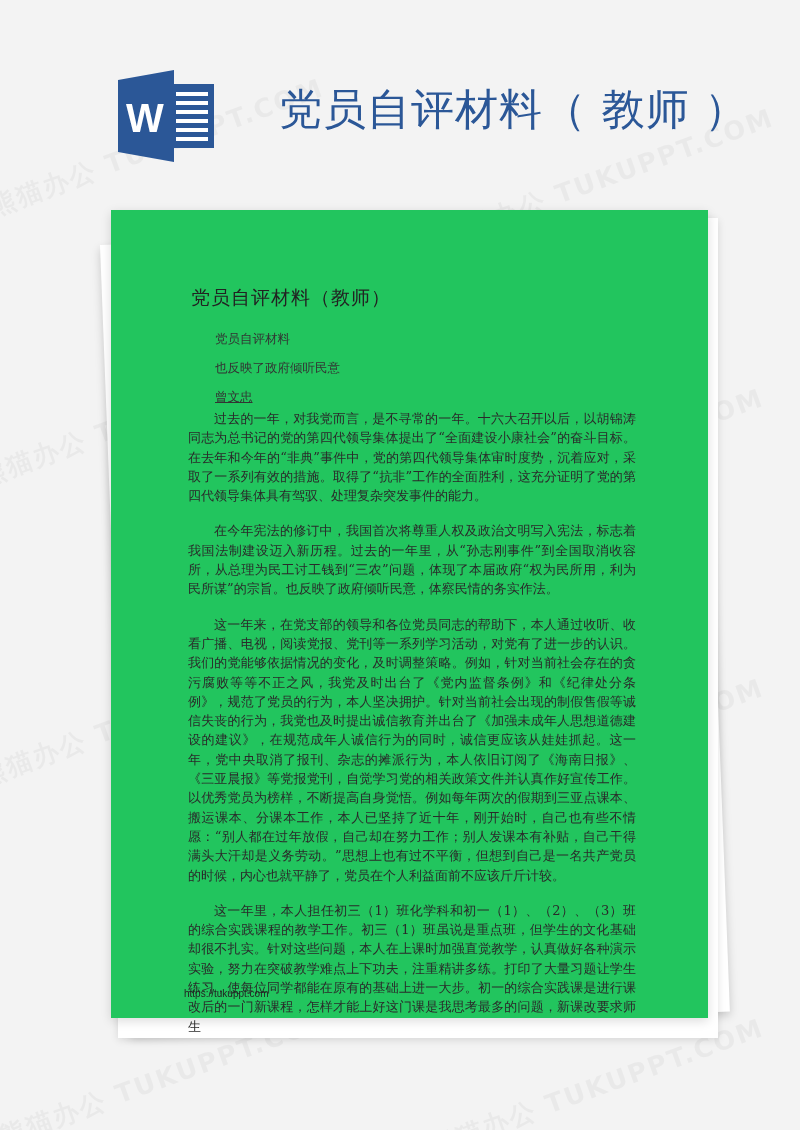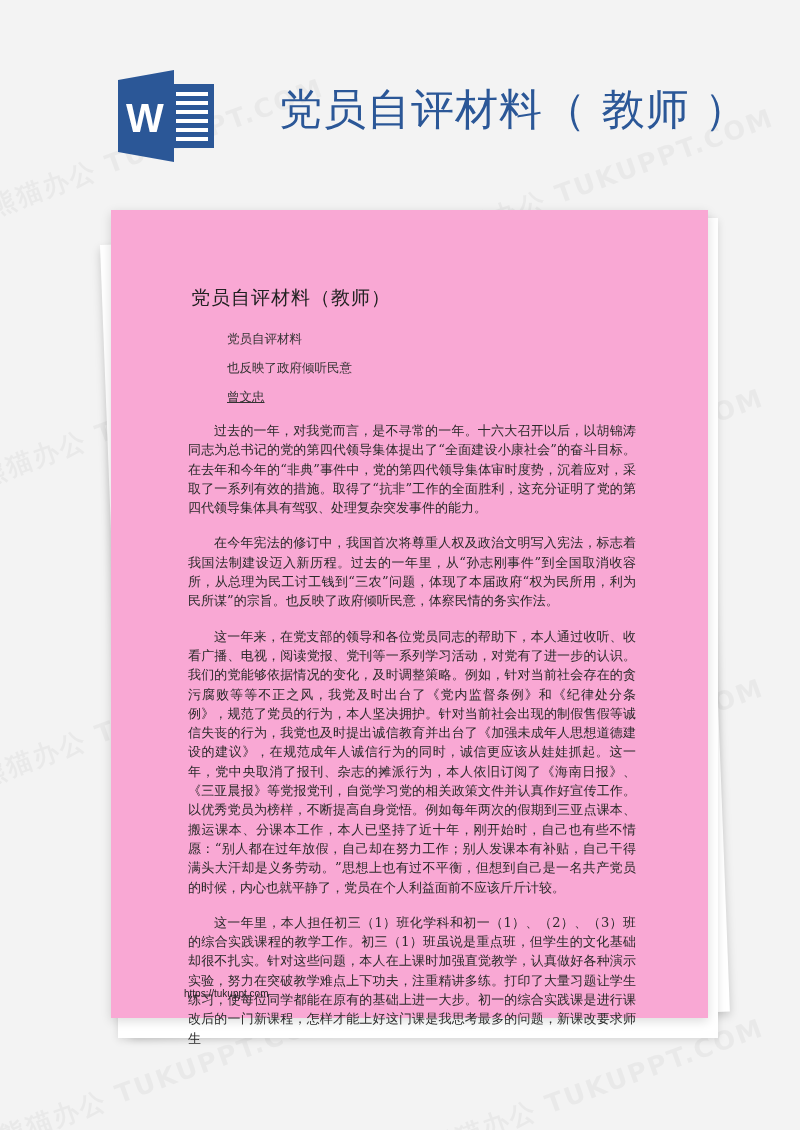--- a/index.html
+++ b/index.html
@@ -67,53 +67,53 @@
       height: 820px;
       background: #ffffff;
       box-shadow: 0 2px 8px rgba(0,0,0,0.12);
     }
     .paper {
       position: absolute;
       left: 111px;
       top: 210px;
       width: 597px;
       height: 808px;
-      background: #f9a8d4;
+      background: #22c55e;
       box-shadow: 0 3px 10px rgba(0,0,0,0.14);
     }
     .doc-title {
       position: absolute;
       left: 80px;
       top: 75px;
       font-size: 19px;
       color: #222;
       font-family: "DejaVu Sans", sans-serif;
       letter-spacing: 1px;
     }
     .doc-meta {
       position: absolute;
-      left: 116px;
+      left: 104px;
       font-size: 12.5px;
       color: #333;
       font-family: "DejaVu Serif", "Liberation Serif", serif;
       text-align: center;
     }
     .doc-body {
       position: absolute;
       left: 77px;
       top: 195px;
       width: 448px;
       font-family: "DejaVu Serif", "Liberation Serif", serif;
       font-size: 13px;
       color: #2a2a2a;
       line-height: 19.3px;
       text-align: justify;
     }
     .doc-body p {
-      margin: 16px 0 16px 0;
+      margin: 4px 0 16px 0;
       text-indent: 2em;
     }
     .doc-footer {
       position: absolute;
       left: 73px;
       top: 778px;
       font-size: 10px;
       color: #222;
       font-family: "Liberation Sans", sans-serif;
     }

